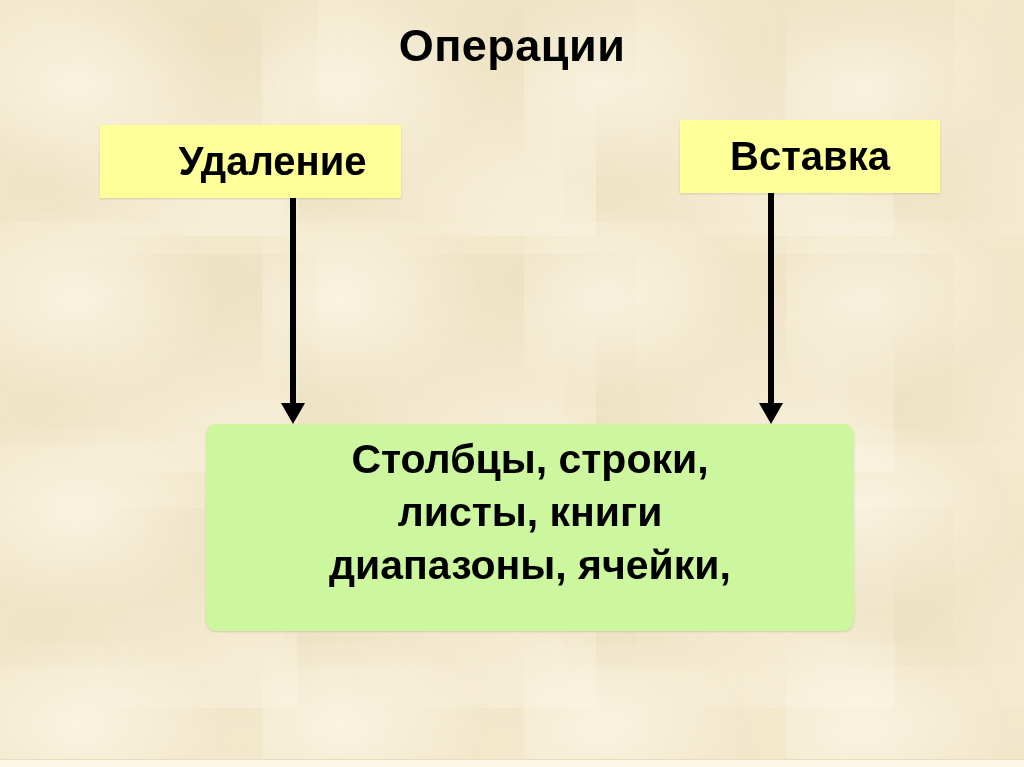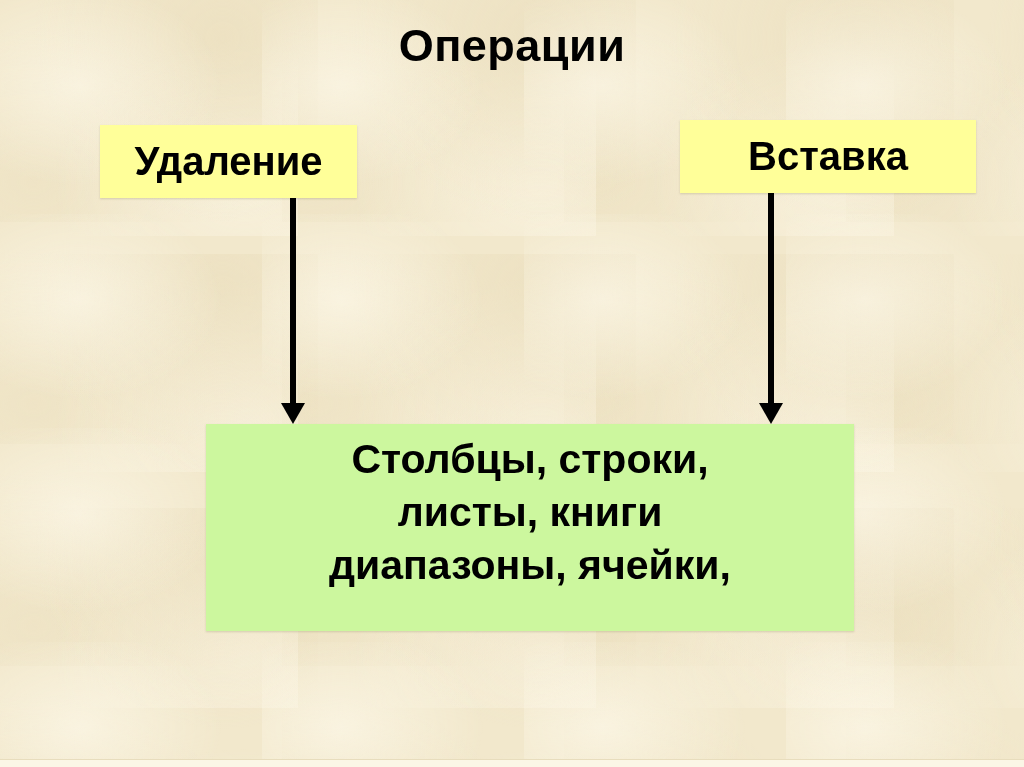--- a/index.html
+++ b/index.html
@@ -40,44 +40,46 @@
     justify-content: center;
     font-size: 40px;
     font-weight: bold;
     box-shadow: 0 1px 2px rgba(120,110,70,0.25);
   }
   .op-box.delete {
     left: 100px;
     top: 125px;
     width: 257px;
     height: 73px;
+    padding-left: 44px;
   }
   .op-box.insert {
     left: 680px;
     top: 120px;
-    width: 296px;
+    width: 260px;
     height: 73px;
   }
   .targets-box {
     position: absolute;
     left: 206px;
     top: 424px;
     width: 648px;
     height: 207px;
     display: flex;
     flex-direction: column;
     align-items: center;
     justify-content: flex-start;
     padding-top: 9px;
     box-sizing: border-box;
     font-size: 41px;
     font-weight: bold;
     line-height: 53px;
     text-align: center;
     box-shadow: 0 1px 2px rgba(120,110,70,0.25);
+    border-radius: 11px;
   }
   .arrows-layer {
     position: absolute;
     left: 0;
     top: 0;
     width: 1024px;
     height: 767px;
     pointer-events: none;
   }
   .bottom-edge {

